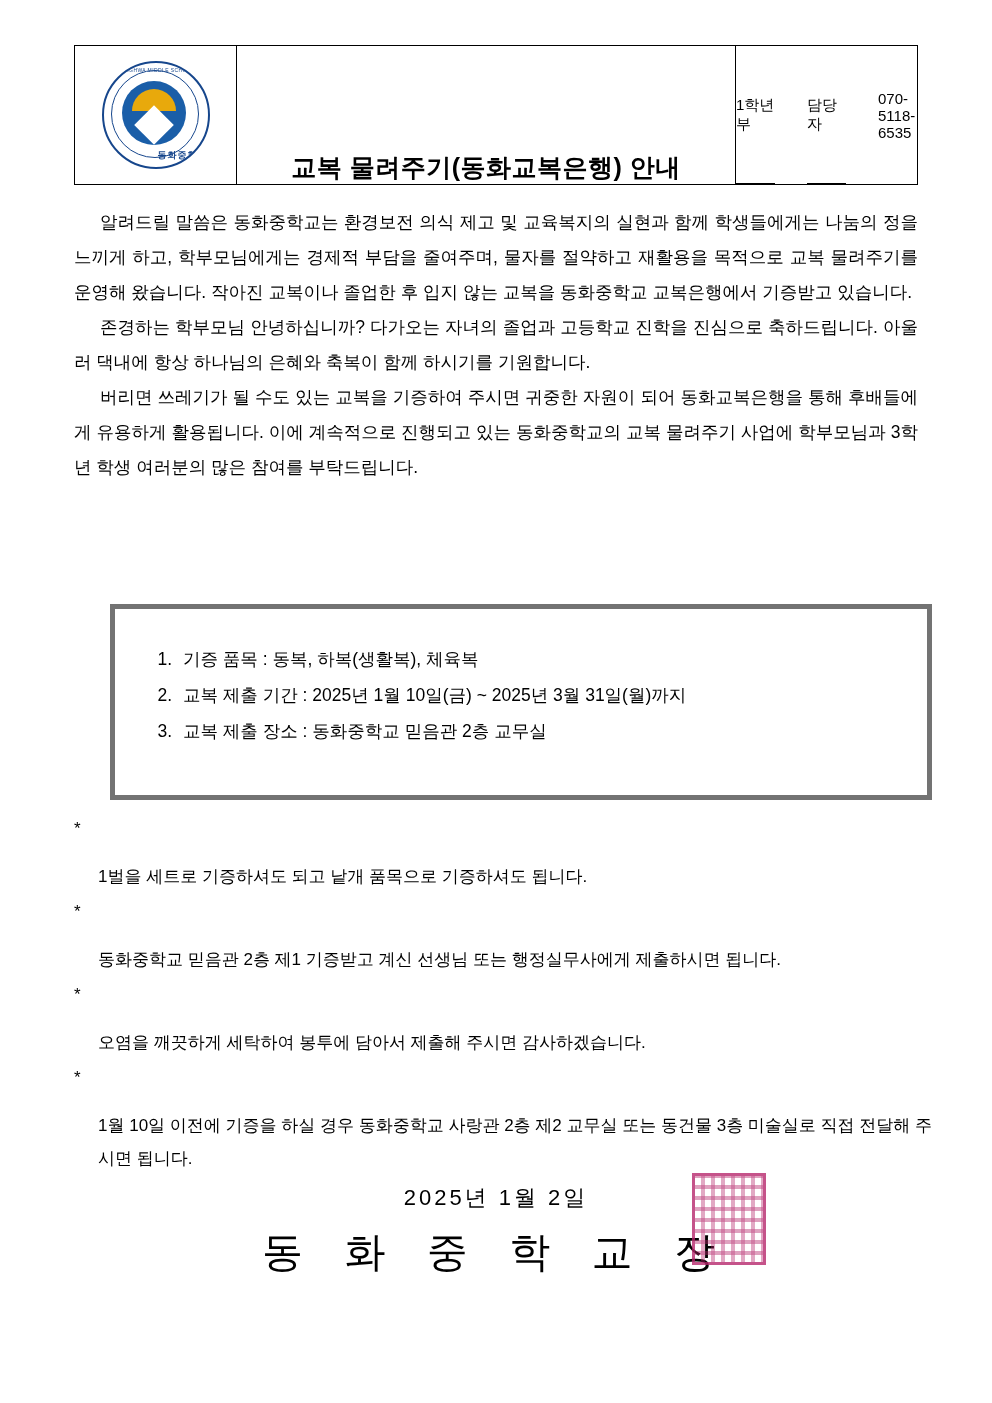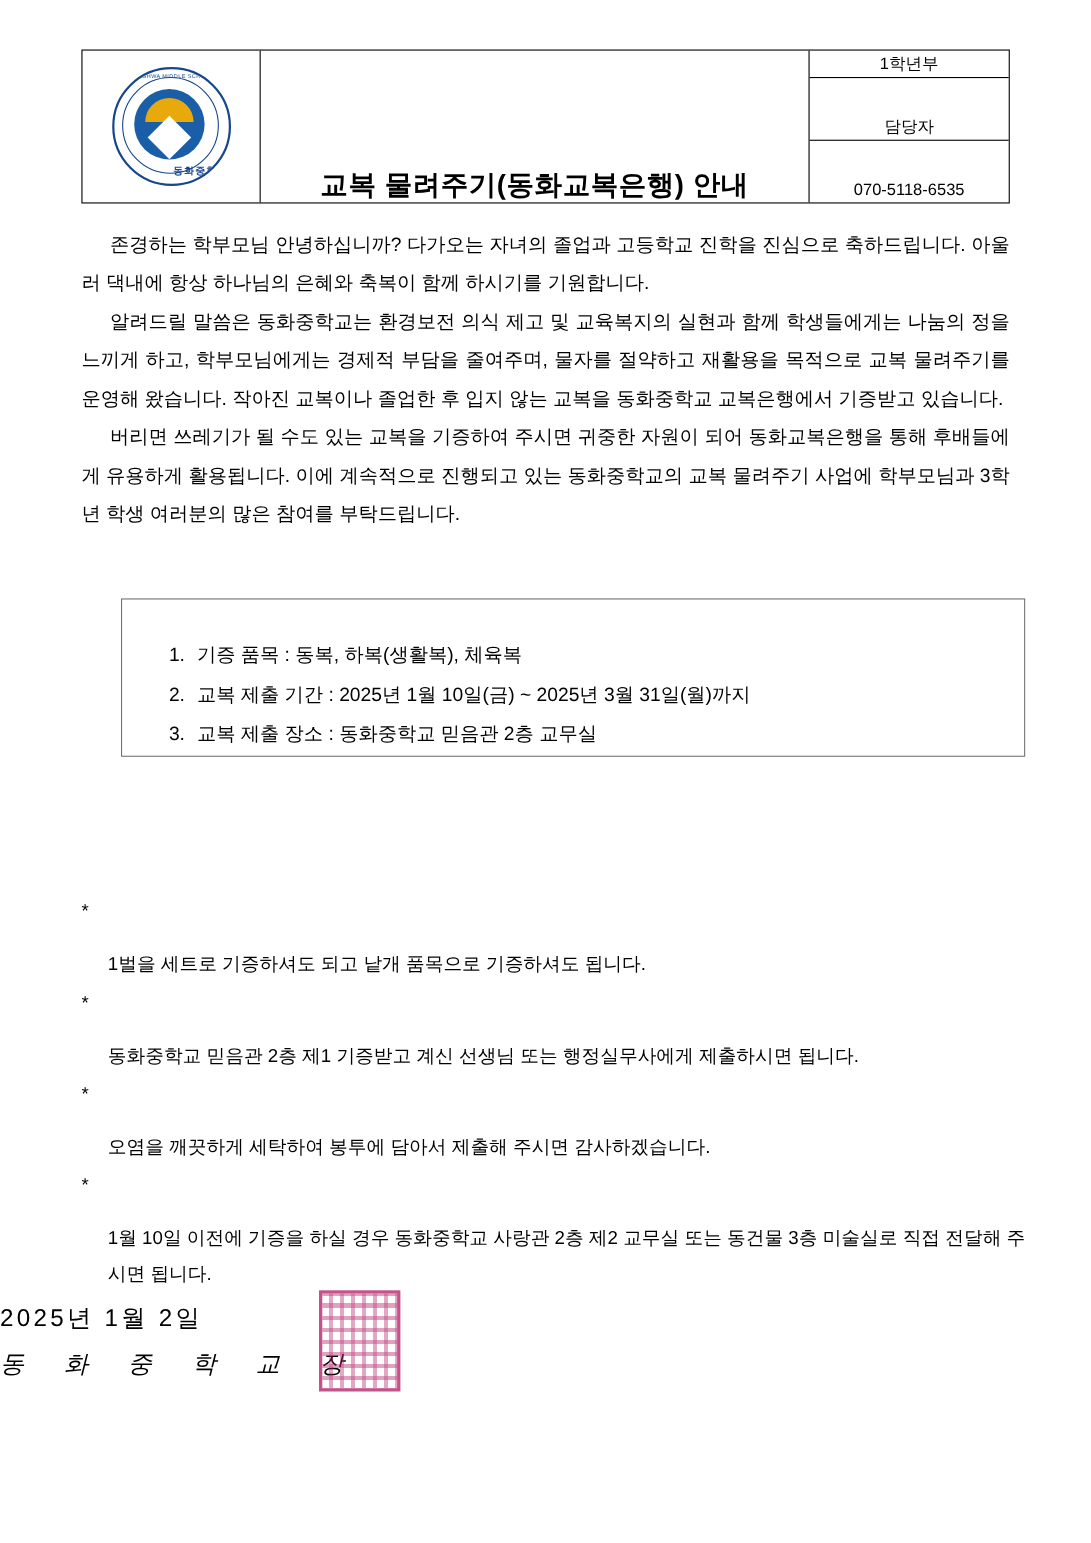--- a/index.html
+++ b/index.html
@@ -54,21 +54,21 @@
     font-family: "Liberation Sans", "DejaVu Sans", sans-serif;
     font-weight: bold;
     font-size: 25px;
     letter-spacing: 0.5px;
     color: #000;
   }
   .info-cell {
     width: 181px;
     box-sizing: border-box;
     display: flex;
-    flex-direction: column;
+    flex-direction: row;
     gap: 32px;
   }
   .info-row {
     flex: 1;
     display: flex;
     align-items: center;
     justify-content: center;
     font-size: 15px;
     font-family: "Liberation Sans", "DejaVu Sans", sans-serif;
     box-sizing: border-box;
@@ -154,24 +154,24 @@
     text-indent: 26px;
     margin: 0;
     font-family: "Liberation Sans", "DejaVu Sans", sans-serif;
   }
   .para + .para { margin-top: 0px; }
 
   
   .notice-box {
     position: absolute;
     left: 110px;
-    top: 544px;
+    top: 604px;
     width: 822px;
-    height: 144px;
-    border: 1px solid #737373;
+    height: 196px;
+    border: 5px solid #737373;
     box-sizing: border-box;
   }
   .notice-box ol {
     margin: 0;
     padding: 32px 0 0 62px;
     list-style: decimal;
   }
   .notice-box li {
     font-size: 17.5px;
     line-height: 36px;
@@ -203,37 +203,36 @@
     flex: 1;
     margin-top: 48px;
   }
 
   
   .signature {
     position: absolute;
     left: 0;
     top: 1183px;
     width: 992px;
-    text-align: left;
+    text-align: center;
   }
   .sig-date {
     font-size: 22px;
     letter-spacing: 3px;
     font-family: "Liberation Sans", "DejaVu Sans", sans-serif;
     margin-bottom: 12px;
   }
   .sig-name-wrap {
     position: relative;
     display: inline-block;
   }
   .sig-name {
-    font-size: 22px;
+    font-size: 41px;
     letter-spacing: 15px;
     font-family: "Liberation Sans", "DejaVu Sans", sans-serif;
-    font-style: italic;
   }
   .seal {
     position: absolute;
     right: -36px;
     top: -52px;
     width: 74px;
     height: 92px;
     border: 3px solid #b5246a;
     box-sizing: border-box;
     opacity: 0.78;
@@ -260,22 +259,22 @@
       <div class="doc-title">교복 물려주기(동화교복은행) 안내</div>
     </div>
     <div class="info-cell">
       <div class="info-row divider">1학년부</div>
       <div class="info-row divider">담당자</div>
       <div class="info-row">070-5118-6535</div>
     </div>
   </div>
 
   <div class="body-text">
+    <p class="para">알려드릴 말씀은 동화중학교는 환경보전 의식 제고 및 교육복지의 실현과 함께 학생들에게는 나눔의 정을 느끼게 하고, 학부모님에게는 경제적 부담을 줄여주며, 물자를 절약하고 재활용을 목적으로 교복 물려주기를 운영해 왔습니다. 작아진 교복이나 졸업한 후 입지 않는 교복을 동화중학교 교복은행에서 기증받고 있습니다.</p>
     <p class="para">존경하는 학부모님 안녕하십니까? 다가오는 자녀의 졸업과 고등학교 진학을 진심으로 축하드립니다. 아울러 댁내에 항상 하나님의 은혜와 축복이 함께 하시기를 기원합니다.</p>
-    <p class="para">알려드릴 말씀은 동화중학교는 환경보전 의식 제고 및 교육복지의 실현과 함께 학생들에게는 나눔의 정을 느끼게 하고, 학부모님에게는 경제적 부담을 줄여주며, 물자를 절약하고 재활용을 목적으로 교복 물려주기를 운영해 왔습니다. 작아진 교복이나 졸업한 후 입지 않는 교복을 동화중학교 교복은행에서 기증받고 있습니다.</p>
     <p class="para">버리면 쓰레기가 될 수도 있는 교복을 기증하여 주시면 귀중한 자원이 되어 동화교복은행을 통해 후배들에게 유용하게 활용됩니다. 이에 계속적으로 진행되고 있는 동화중학교의 교복 물려주기 사업에 학부모님과 3학년 학생 여러분의 많은 참여를 부탁드립니다.</p>
   </div>
 
   <div class="notice-box">
     <ol>
       <li>기증 품목 : 동복, 하복(생활복), 체육복</li>
       <li>교복 제출 기간 : 2025년 1월 10일(금) ~ 2025년 3월 31일(월)까지</li>
       <li>교복 제출 장소 : 동화중학교 믿음관 2층 교무실</li>
     </ol>
   </div>

